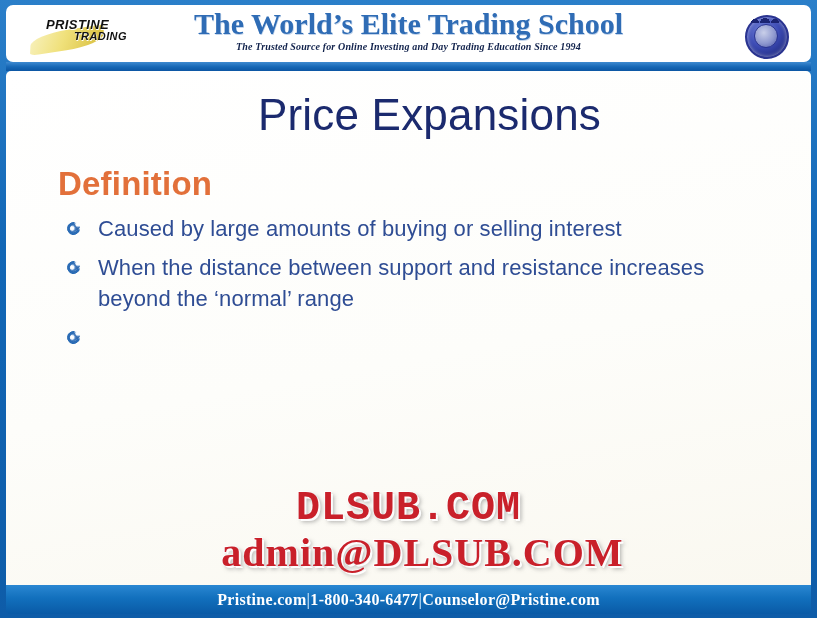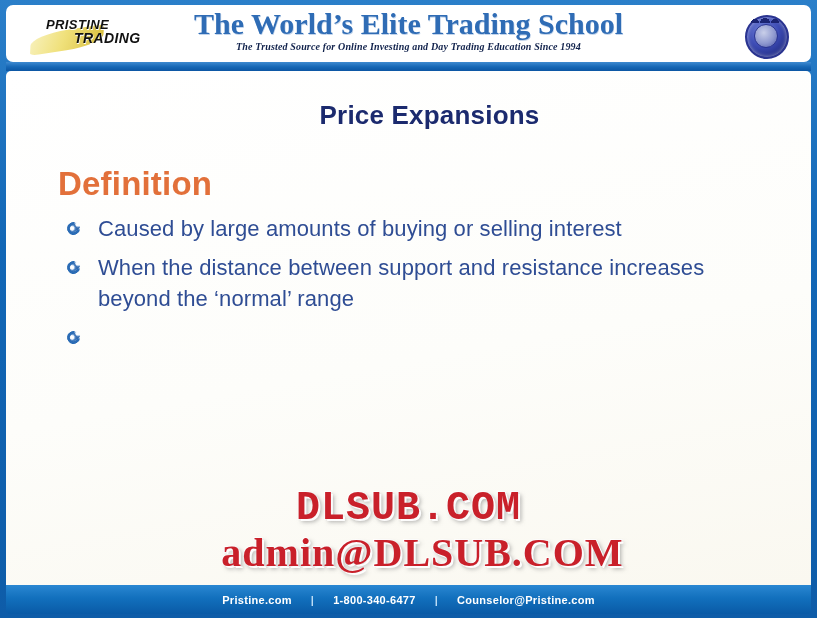--- a/index.html
+++ b/index.html
@@ -61,21 +61,21 @@
     position: absolute;
     color: #111111;
     font-family: "Liberation Sans", sans-serif;
     font-weight: bold;
     font-style: italic;
     letter-spacing: .4px;
     white-space: nowrap;
     text-shadow: 0.5px 0.5px 0 #ffffff;
   }
   .brand-logo .b1 { left: 16px; top: 1px;  font-size: 13px; }
-  .brand-logo .b2 { left: 44px; top: 14px; font-size: 14px; }
+  .brand-logo .b2 { left: 44px; top: 14px; font-size: 11px; }
 
   .header-titles {
     position: absolute;
     left: 0;
     right: 0;
     top: 2px;
     text-align: center;
     pointer-events: none;
   }
   .header-title {
@@ -145,22 +145,22 @@
     background: #fdfdf9;
     background: linear-gradient(170deg, #ffffff 0%, #fdfdfa 55%, #faf8f0 100%);
     border-radius: 5px 5px 0 0;
     box-sizing: border-box;
     overflow: hidden;
   }
 
   .slide-title {
     text-align: center;
     font-family: "Liberation Sans", sans-serif;
-    font-weight: bold;
-    font-size: 26px;
+    font-weight: normal;
+    font-size: 44px;
     line-height: 44px;
     color: #1b2a6e;
     margin-top: 22px;
     letter-spacing: .2px;
     margin-left: 42px;
   }
 
   .definition-head {
     font-family: "Liberation Sans", sans-serif;
     font-weight: bold;
@@ -234,24 +234,23 @@
     height: 29px;
     background: linear-gradient(180deg, #2a87d2 0%, #1270bd 45%, #0a5aa6 100%);
     display: flex;
     align-items: center;
     justify-content: center;
     border-radius: 0 0 4px 4px;
   }
   .footer-inner {
     display: flex;
     align-items: center;
-    gap: 19px;
-    font-family: Liberation Sans, sans-serif;
-    font-weight: bold;
-    font-size: 11px;
+    font-family: Liberation Serif, serif;
+    font-weight: bold;
+    font-size: 16px;
     color: #ffffff;
     letter-spacing: .3px;
   }
   .footer-sep { color: #bcdcf5; font-weight: bold; }
 </style>
 </head>
 <body>
 
 <div class="slide">
 

